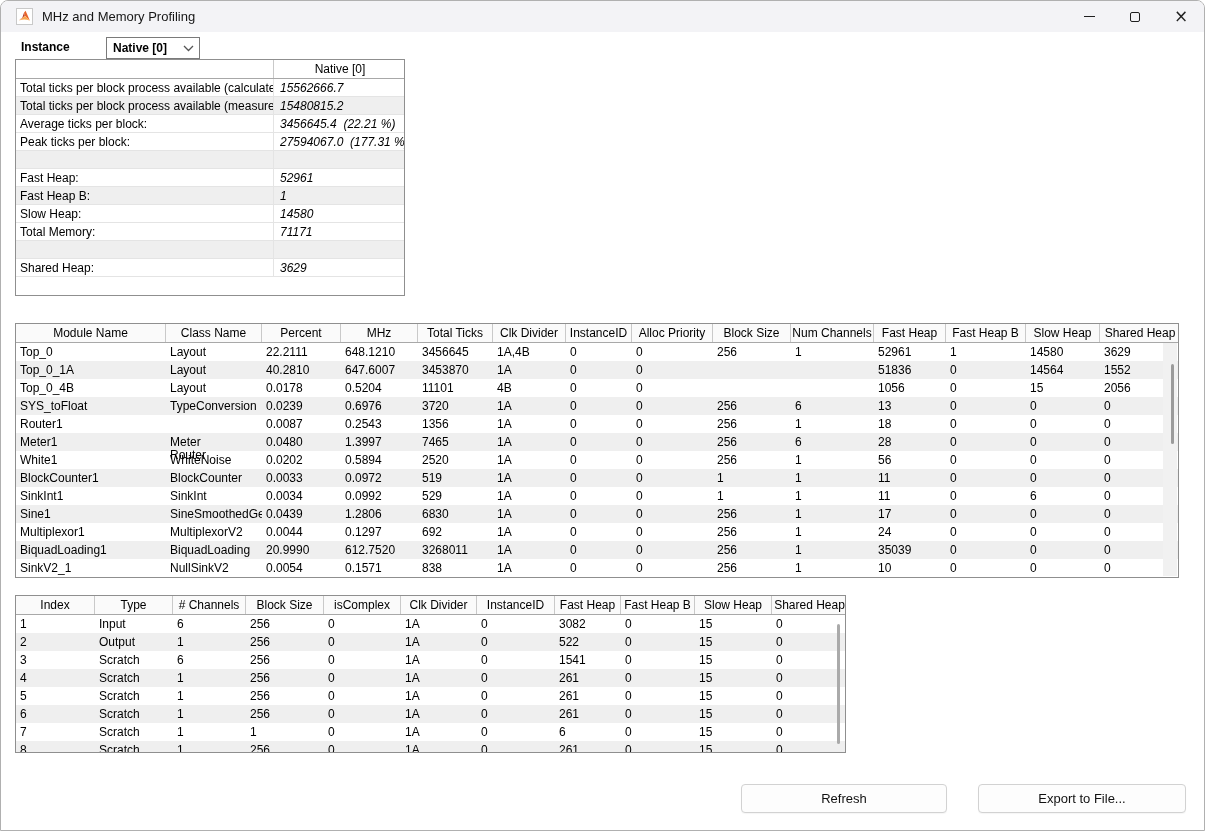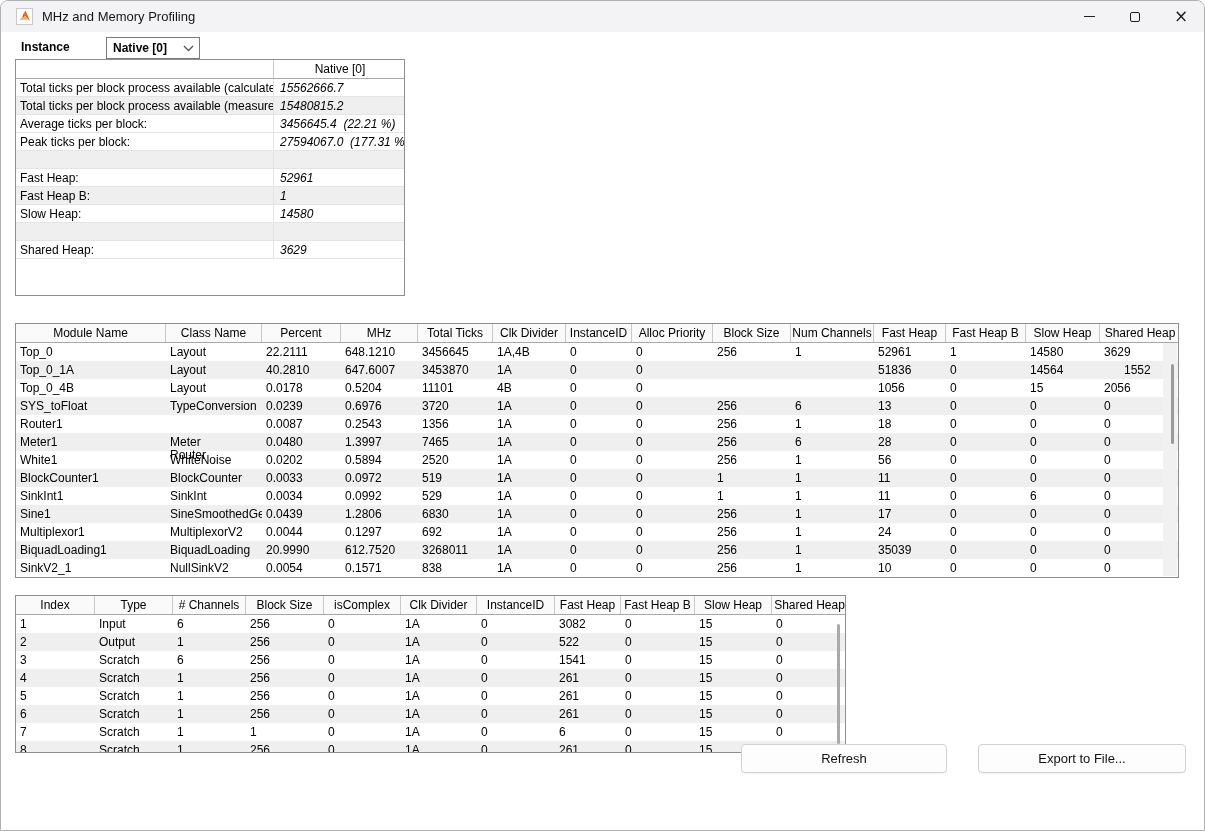--- a/index.html
+++ b/index.html
@@ -38,21 +38,21 @@
   
   #summary-table .tr { border-bottom:1px solid #e4e4e4; height:18px; }
   #summary-table .tr .td:first-child { border-right:1px solid #e4e4e4; }
   #summary-table .tr .td:last-child { padding-left:6px;font-style:italic; }
   #summary-table .thead .th { background:#fff; }
   
   .vtrack { position:absolute; top:19px; right:1px; bottom:1px; width:14px; background:#f1f1f1; z-index:2; }
   .vthumb { position:absolute; left:8px; width:3px; background:#9b9b9b; border-radius:2px; }
   .vthumb-lone { position:absolute; width:3px; background:#aaaaaa; border-radius:2px; z-index:2; }
   
-  .push-btn { position:absolute; top:743px; height:29px; background:#fdfdfd;
+  .push-btn { position:absolute; top:783px; height:29px; background:#fdfdfd;
     border:1px solid #d2d2d2; border-radius:4px; font-size:13px; color:#111;
     display:flex; align-items:center; justify-content:center;
     box-shadow:0 1px 1px rgba(0,0,0,0.04); }
 </style>
 </head>
 <body>
 
 <div id="window">
 
   <div id="titlebar">
@@ -116,20 +116,24 @@
         <div class="td" style="width: 132px;">52961</div>
       </div>
       <div class="tr alt">
         <div class="td" style="width: 258px;">Fast Heap B:</div>
         <div class="td" style="width: 132px;">1</div>
       </div>
       <div class="tr">
         <div class="td" style="width: 258px;">Slow Heap:</div>
         <div class="td" style="width: 132px;">14580</div>
       </div>
+      <div class="tr">
+        <div class="td" style="width: 258px;">Total Memory:</div>
+        <div class="td" style="width: 132px;">71171</div>
+      </div>
       <div class="tr alt">
         <div class="td" style="width: 258px;"></div>
         <div class="td" style="width: 132px;"></div>
       </div>
       <div class="tr">
         <div class="td" style="width: 258px;">Shared Heap:</div>
         <div class="td" style="width: 132px;">3629</div>
       </div>
     </div>
 
@@ -176,21 +180,21 @@
         <div class="td" style="width: 77px;">647.6007</div>
         <div class="td" style="width: 75px;">3453870</div>
         <div class="td" style="width: 73px;">1A</div>
         <div class="td" style="width: 66px;">0</div>
         <div class="td" style="width: 81px;">0</div>
         <div class="td" style="width: 78px;"></div>
         <div class="td" style="width: 83px;"></div>
         <div class="td" style="width: 72px;">51836</div>
         <div class="td" style="width: 80px;">0</div>
         <div class="td" style="width: 74px;">14564</div>
-        <div class="td" style="width: 80px; margin-left: 20px;">1552</div>
+        <div class="td" style="width: 80px;">1552</div>
       </div>
       <div class="tr">
         <div class="td" style="width: 150px;">Top_0_4B</div>
         <div class="td" style="width: 96px;">Layout</div>
         <div class="td" style="width: 79px;">0.0178</div>
         <div class="td" style="width: 77px;">0.5204</div>
         <div class="td" style="width: 75px;">11101</div>
         <div class="td" style="width: 73px;">4B</div>
         <div class="td" style="width: 66px;">0</div>
         <div class="td" style="width: 81px;">0</div>

